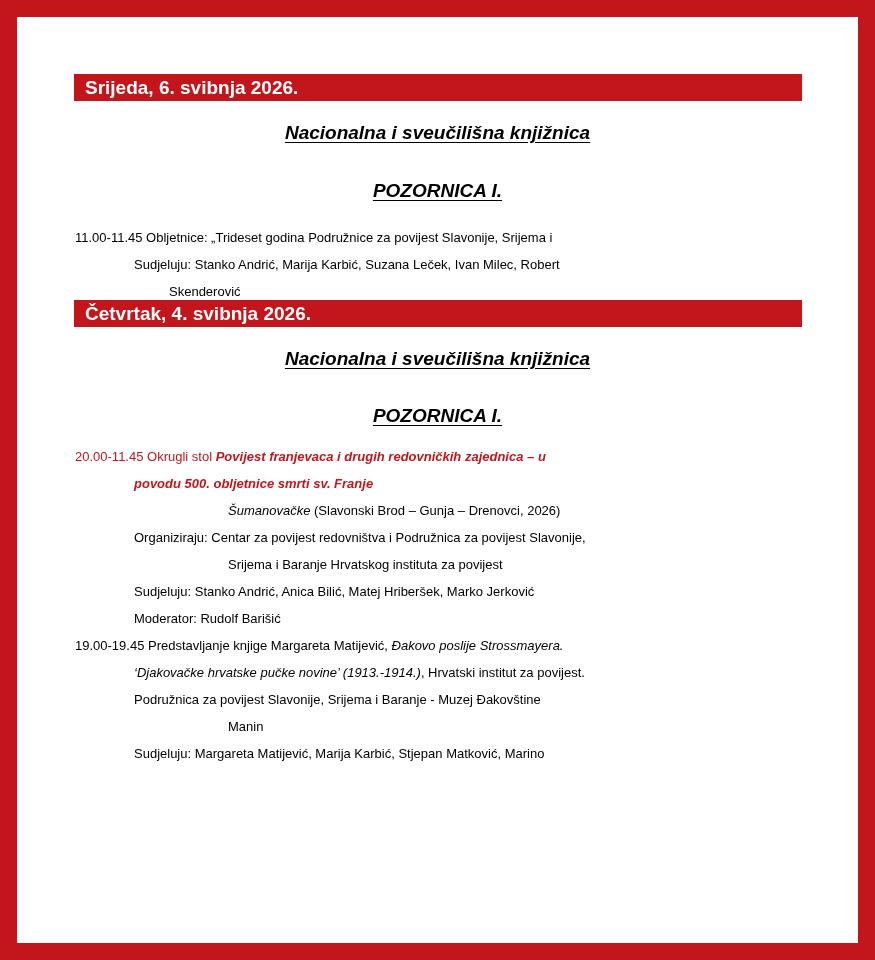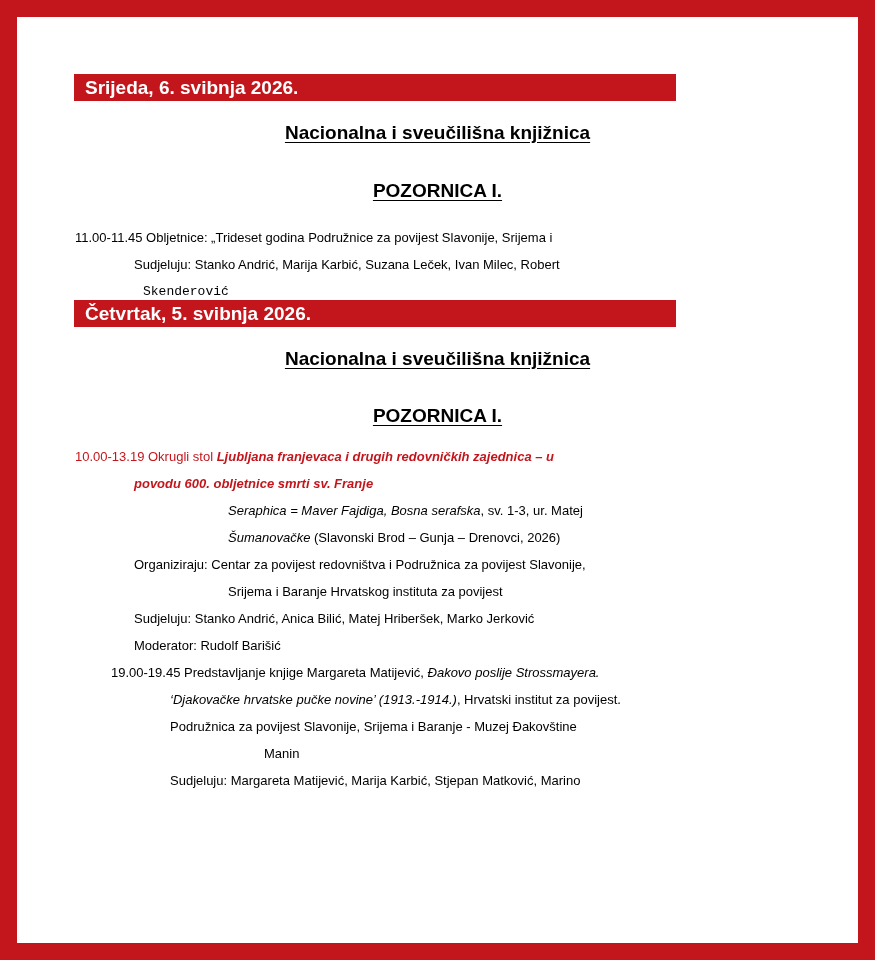--- a/index.html
+++ b/index.html
@@ -9,58 +9,59 @@
     width: 875px; height: 960px;
     box-sizing: border-box;
     border: 17px solid var(--red);
     background: #ffffff;
     font-family: "Liberation Sans", sans-serif;
     color: var(--ink);
     overflow: hidden;
   }
   .daybar {
     margin-left: 57px;
-    width: 602px; height: 27px;
+    width: 728px; height: 27px;
     box-sizing: border-box;
     background: var(--red);
     color: #ffffff;
     font-weight: bold;
     font-size: 19px;
     line-height: 27px;
     padding-left: 11px;
   }
   .daybar.first { margin-top: 57px; }
   .daybar.second { margin-top: -5px; }
   .heading {
     text-align: center;
     font-weight: bold;
     font-size: 19px;
     line-height: 21px;
     color: #000;
+    font-style: italic;
   }
   .heading > span {
     text-decoration: underline;
     text-underline-offset: 3px;
   }
   .venue1 { margin-top: 21px; }
   .stage1 { margin-top: 37px; }
   .venue2 { margin-top: 21px; }
   .stage2 { margin-top: 36px; }
   .event {
     font-size: 13px;
     line-height: 27px;
     padding-left: 58px;
     color: #000;
   }
   .eventA { margin-top: 23px; }
   .eventB { margin-top: 17px; }
-  .eventC { margin-top: 0; margin-left: 36px; }
+  .eventC { margin-top: 0; }
   .line { white-space: pre; }
   .ind1 { margin-left: 59px; }
-  .ind2 { margin-left: 68px; font-family: Liberation Mono, monospace; }
+  .ind2 { margin-left: 94px; }
   .ind3 { margin-left: 153px; }
   .r-red { color: var(--red); }
   .r-rbi { color: var(--red); font-weight: bold; font-style: italic; }
   .r-i   { font-style: italic; }
 </style>
 </head>
 <body>
 
 <div class="page">
 
@@ -76,35 +77,34 @@
     <span>POZORNICA I.</span>
   </div>
 
   <div class="event eventA">
       <div class="line"><span>11.00-11.45 Obljetnice: „Trideset godina Podružnice za povijest Slavonije, Srijema i</span></div>
       <div class="line ind1"><span>Sudjeluju: Stanko Andrić, Marija Karbić, Suzana Leček, Ivan Milec, Robert</span></div>
       <div class="line ind2"><span>Skenderović</span></div>
     </div>
 
   <div class="daybar second">
-    <span>Četvrtak, 5. svibnja 2026.</span>
+    <span>Četvrtak, 4. svibnja 2026.</span>
   </div>
 
   <div class="heading venue2">
     <span>Nacionalna i sveučilišna knjižnica</span>
   </div>
 
   <div class="heading stage2">
     <span>POZORNICA I.</span>
   </div>
 
   <div class="event eventB">
-      <div class="line"><span class="r-red">10.00-13.19 Okrugli stol </span><span class="r-rbi">Ljubljana franjevaca i drugih redovničkih zajednica – u</span></div>
-      <div class="line ind1"><span class="r-rbi">povodu 600. obljetnice smrti sv. Franje</span></div>
-      <div class="line ind3"><span class="r-i">Seraphica = Maver Fajdiga, Bosna serafska</span><span>, sv. 1-3, ur. Matej</span></div>
+      <div class="line"><span class="r-red">20.00-11.45 Okrugli stol </span><span class="r-rbi">Povijest franjevaca i drugih redovničkih zajednica – u</span></div>
+      <div class="line ind1"><span class="r-rbi">povodu 500. obljetnice smrti sv. Franje</span></div>
       <div class="line ind3"><span class="r-i">Šumanovačke</span><span> (Slavonski Brod – Gunja – Drenovci, 2026)</span></div>
       <div class="line ind1"><span>Organiziraju: Centar za povijest redovništva i Podružnica za povijest Slavonije,</span></div>
       <div class="line ind3"><span>Srijema i Baranje Hrvatskog instituta za povijest</span></div>
       <div class="line ind1"><span>Sudjeluju: Stanko Andrić, Anica Bilić, Matej Hriberšek, Marko Jerković</span></div>
       <div class="line ind1"><span>Moderator: Rudolf Barišić</span></div>
     </div>
 
   <div class="event eventC">
       <div class="line"><span>19.00-19.45 Predstavljanje knjige Margareta Matijević, </span><span class="r-i">Đakovo poslije Strossmayera.</span></div>
       <div class="line ind1"><span class="r-i">‘Djakovačke hrvatske pučke novine’ (1913.-1914.)</span><span>, Hrvatski institut za povijest.</span></div>

